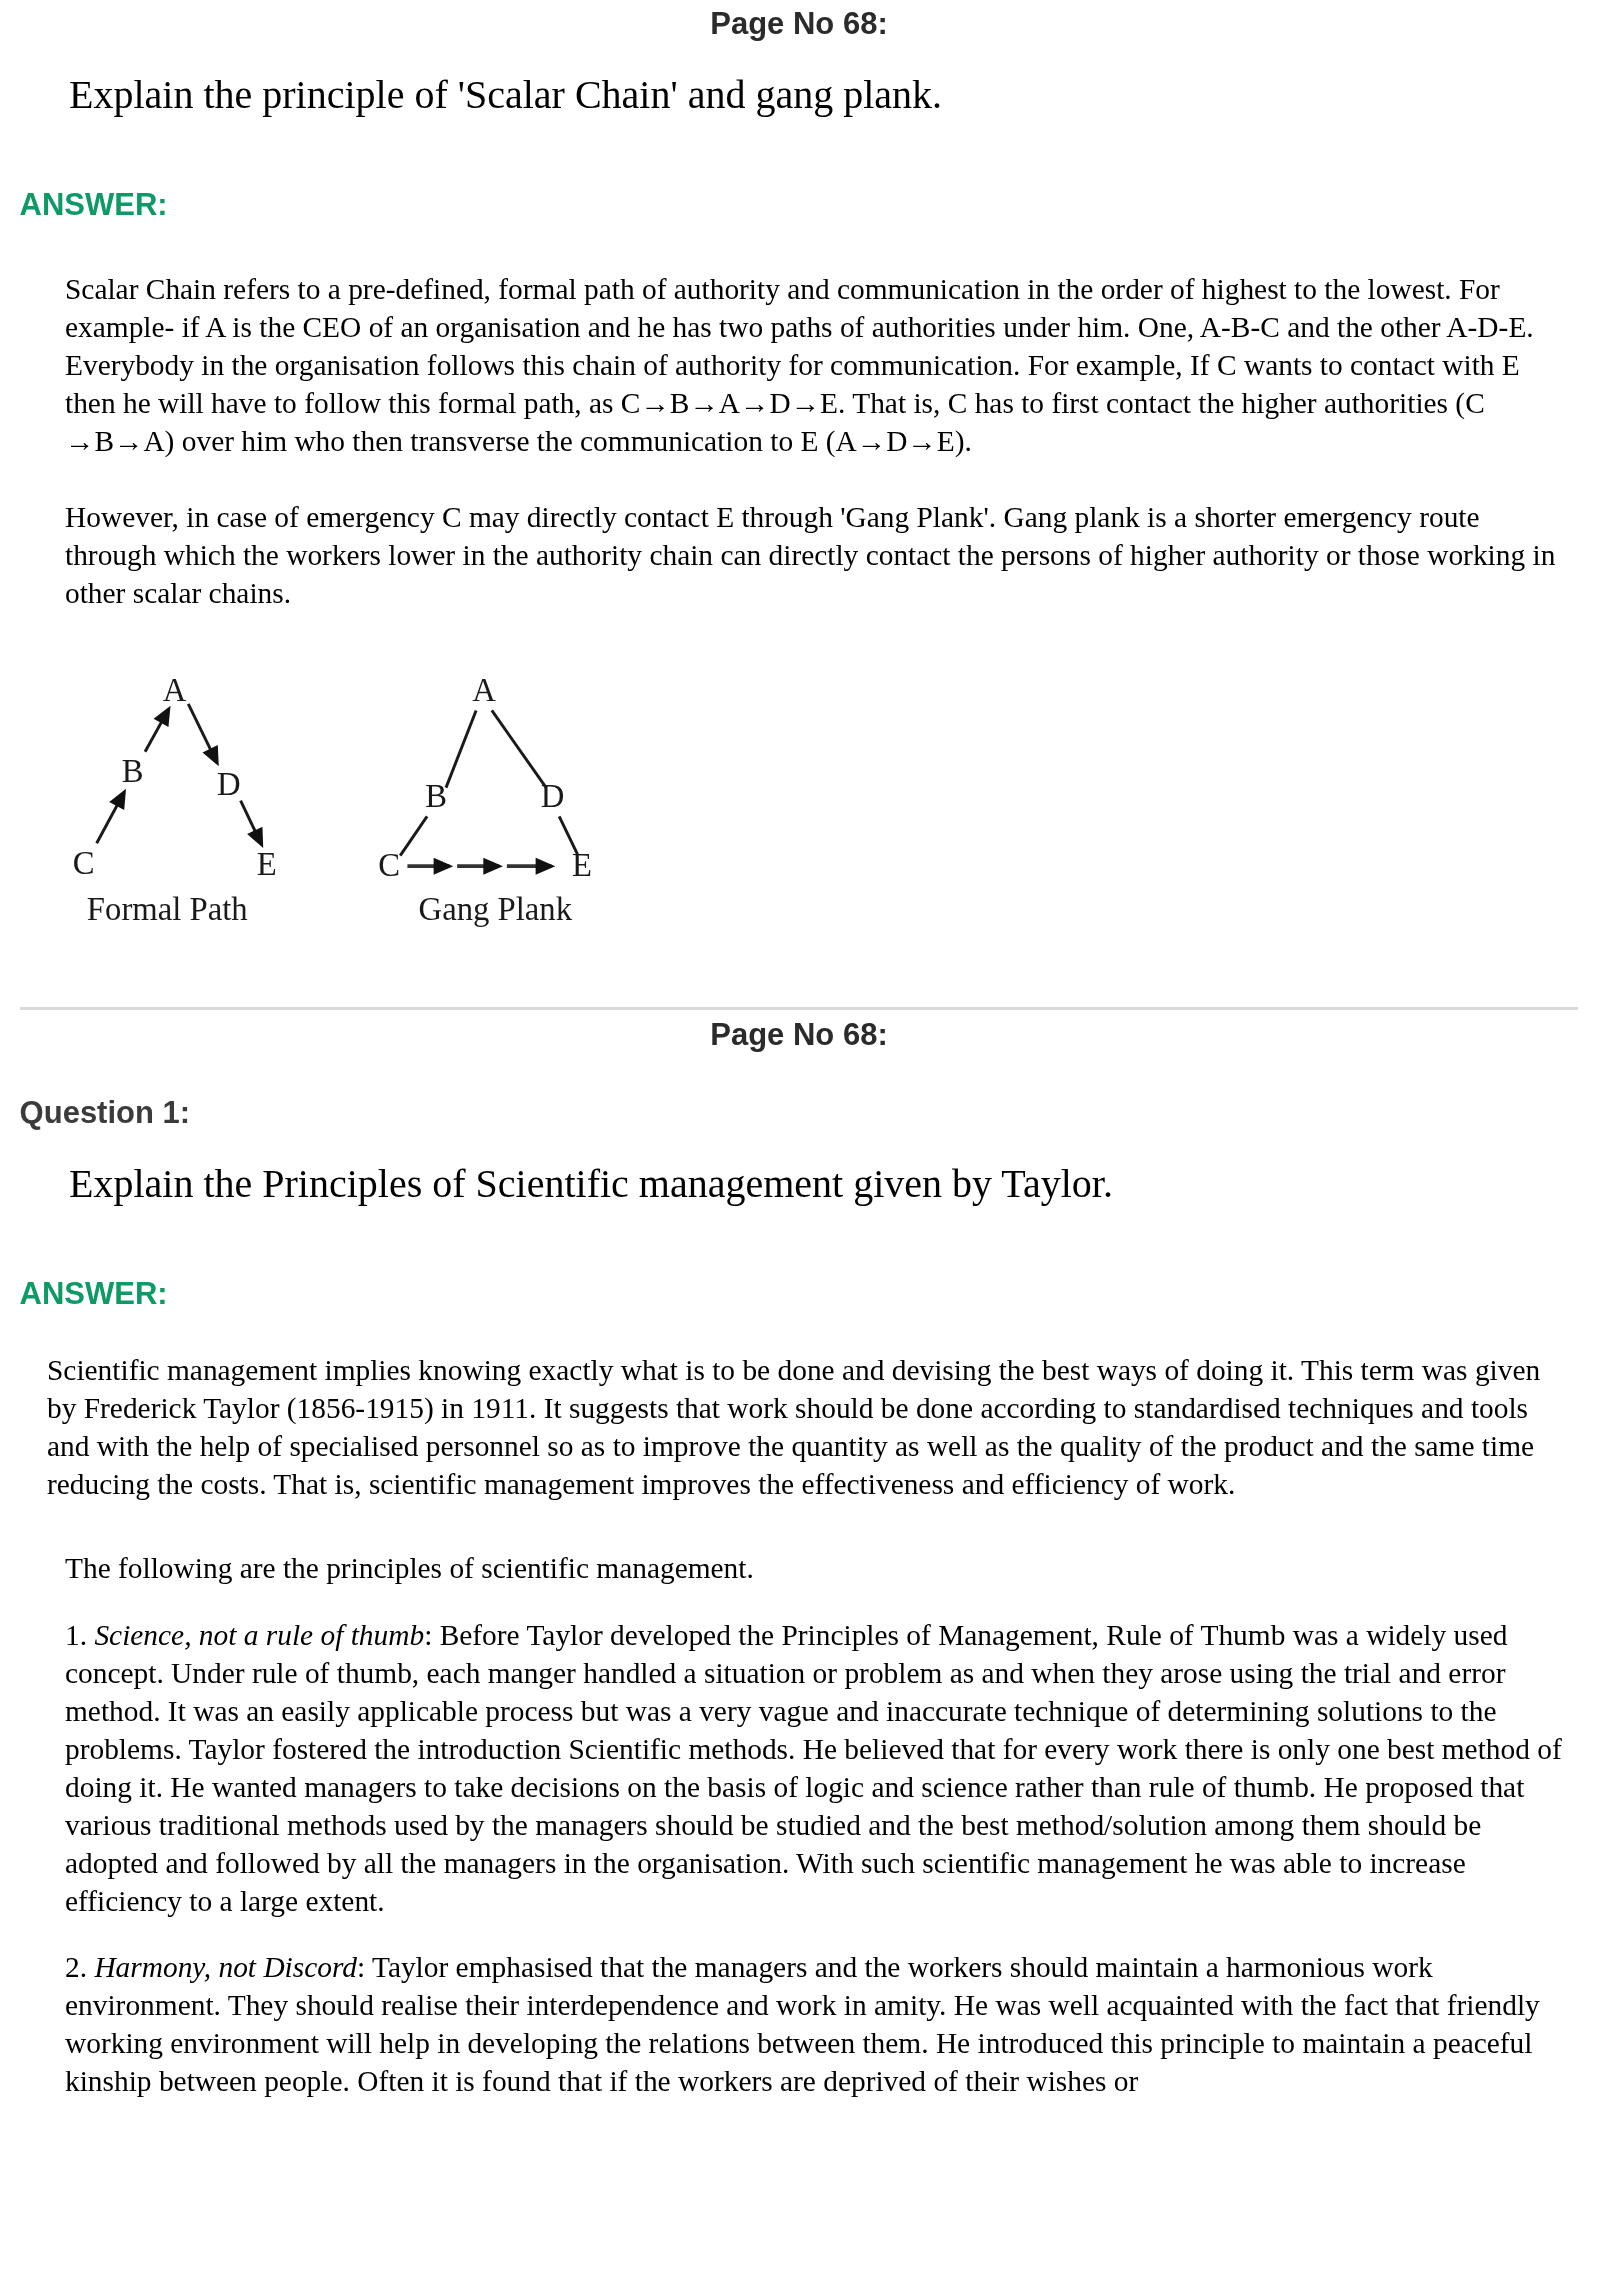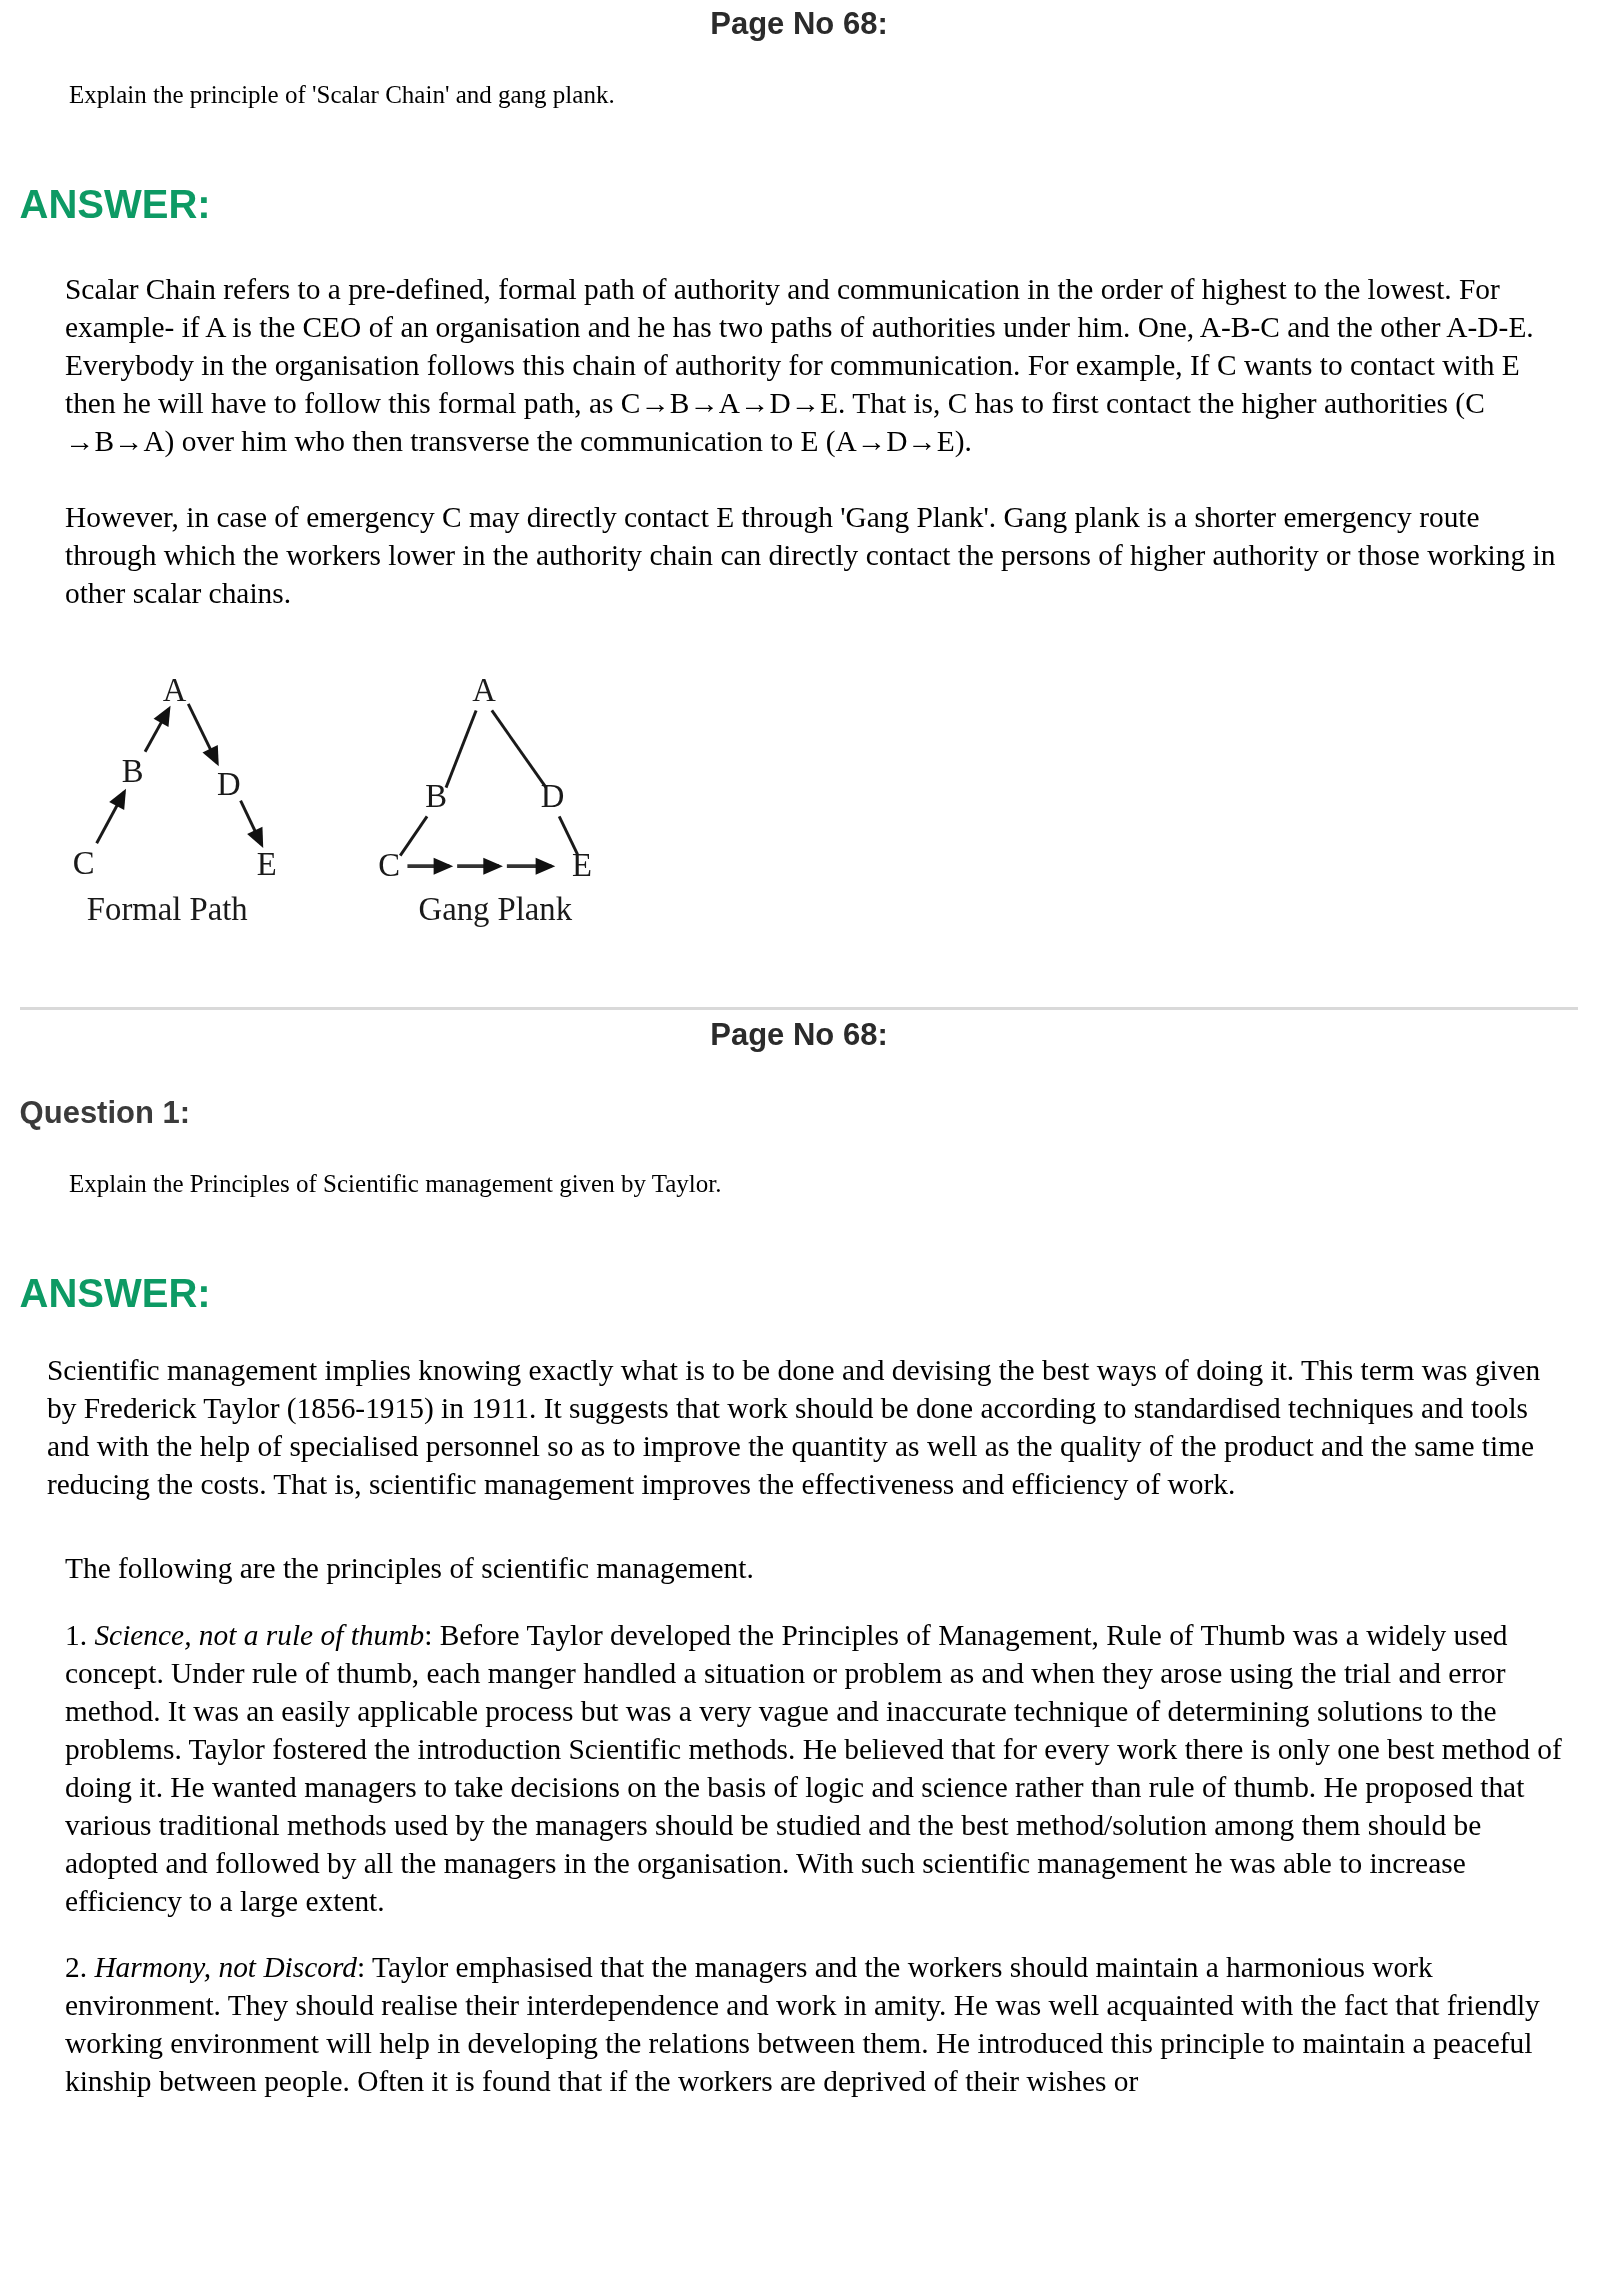--- a/index.html
+++ b/index.html
@@ -32,28 +32,28 @@
   .question-label {
     margin: 41px 0 0 19.6px;
     font-family: "Liberation Sans", sans-serif;
     font-weight: bold;
     font-size: 31px;
     line-height: 37px;
     color: #3b3b3b;
   }
   .question-text {
     margin: 34px 79px 0 69px;
-    font-size: 25px;
+    font-size: 40px;
     line-height: 38px;
   }
   .answer-label {
     margin: 72px 0 0 19.6px;
     font-family: "Liberation Sans", sans-serif;
     font-weight: bold;
-    font-size: 40px;
+    font-size: 31px;
     line-height: 37px;
     color: #0d9a64;
   }
   .para {
     margin: 47px 33px 0 65px;
     font-size: 29.4px;
     line-height: 38px;
     text-align: left;
   }
   .para.tight {

